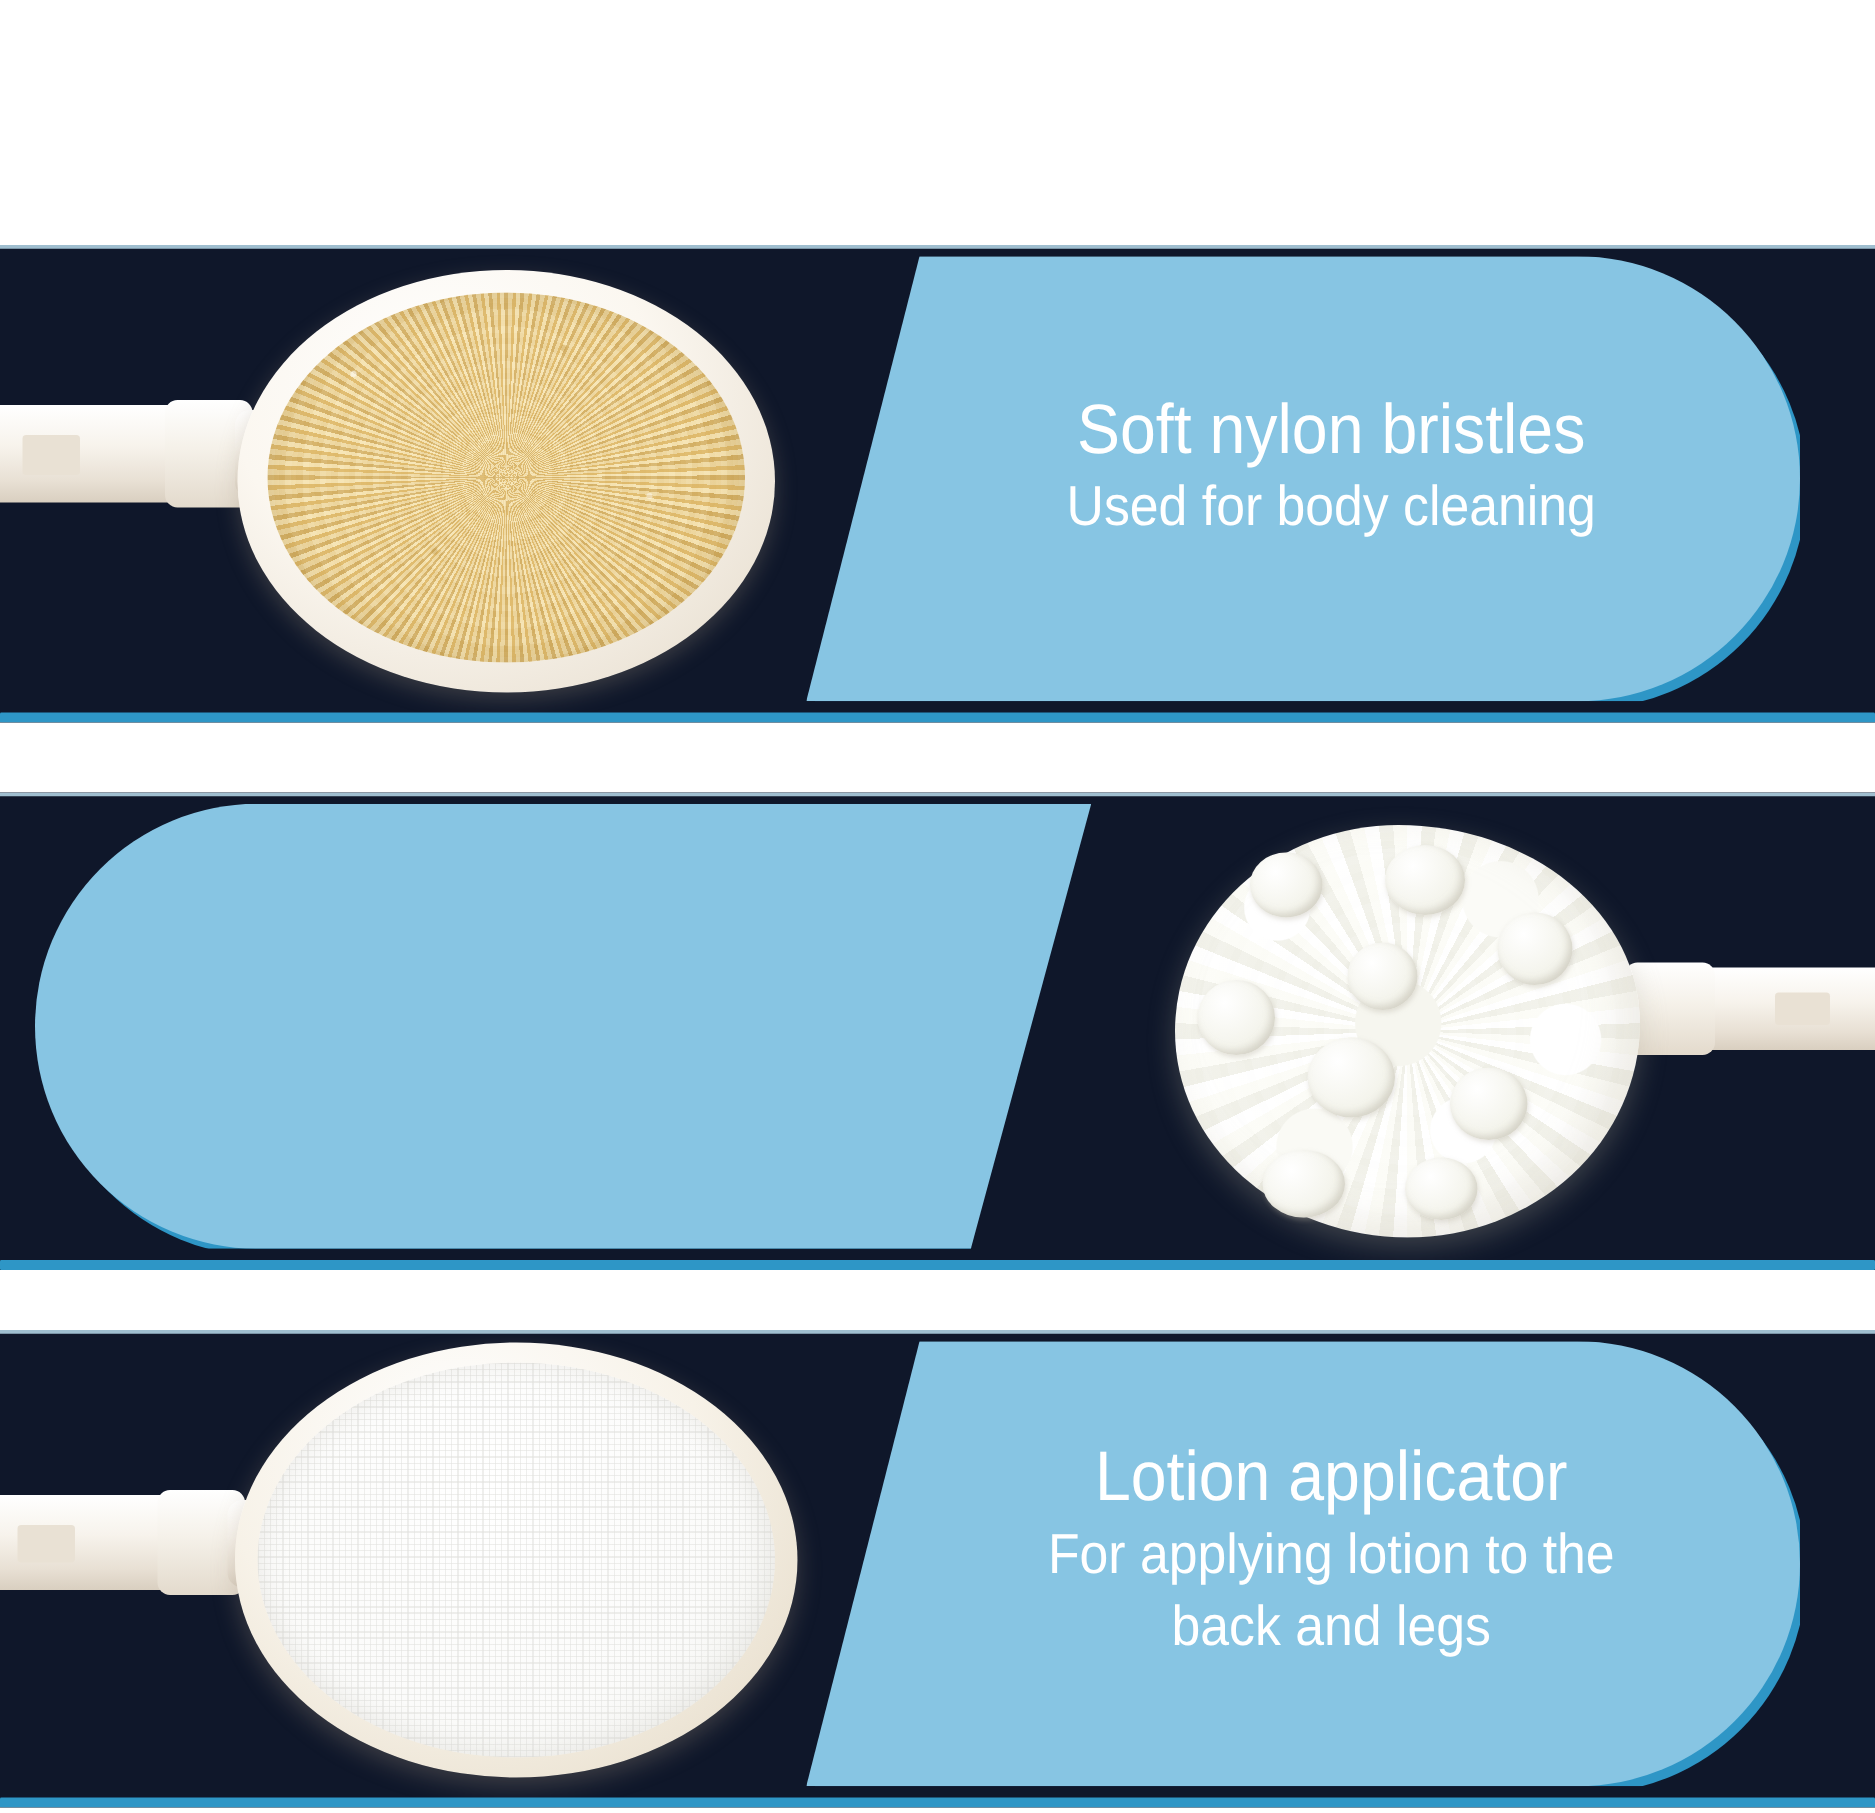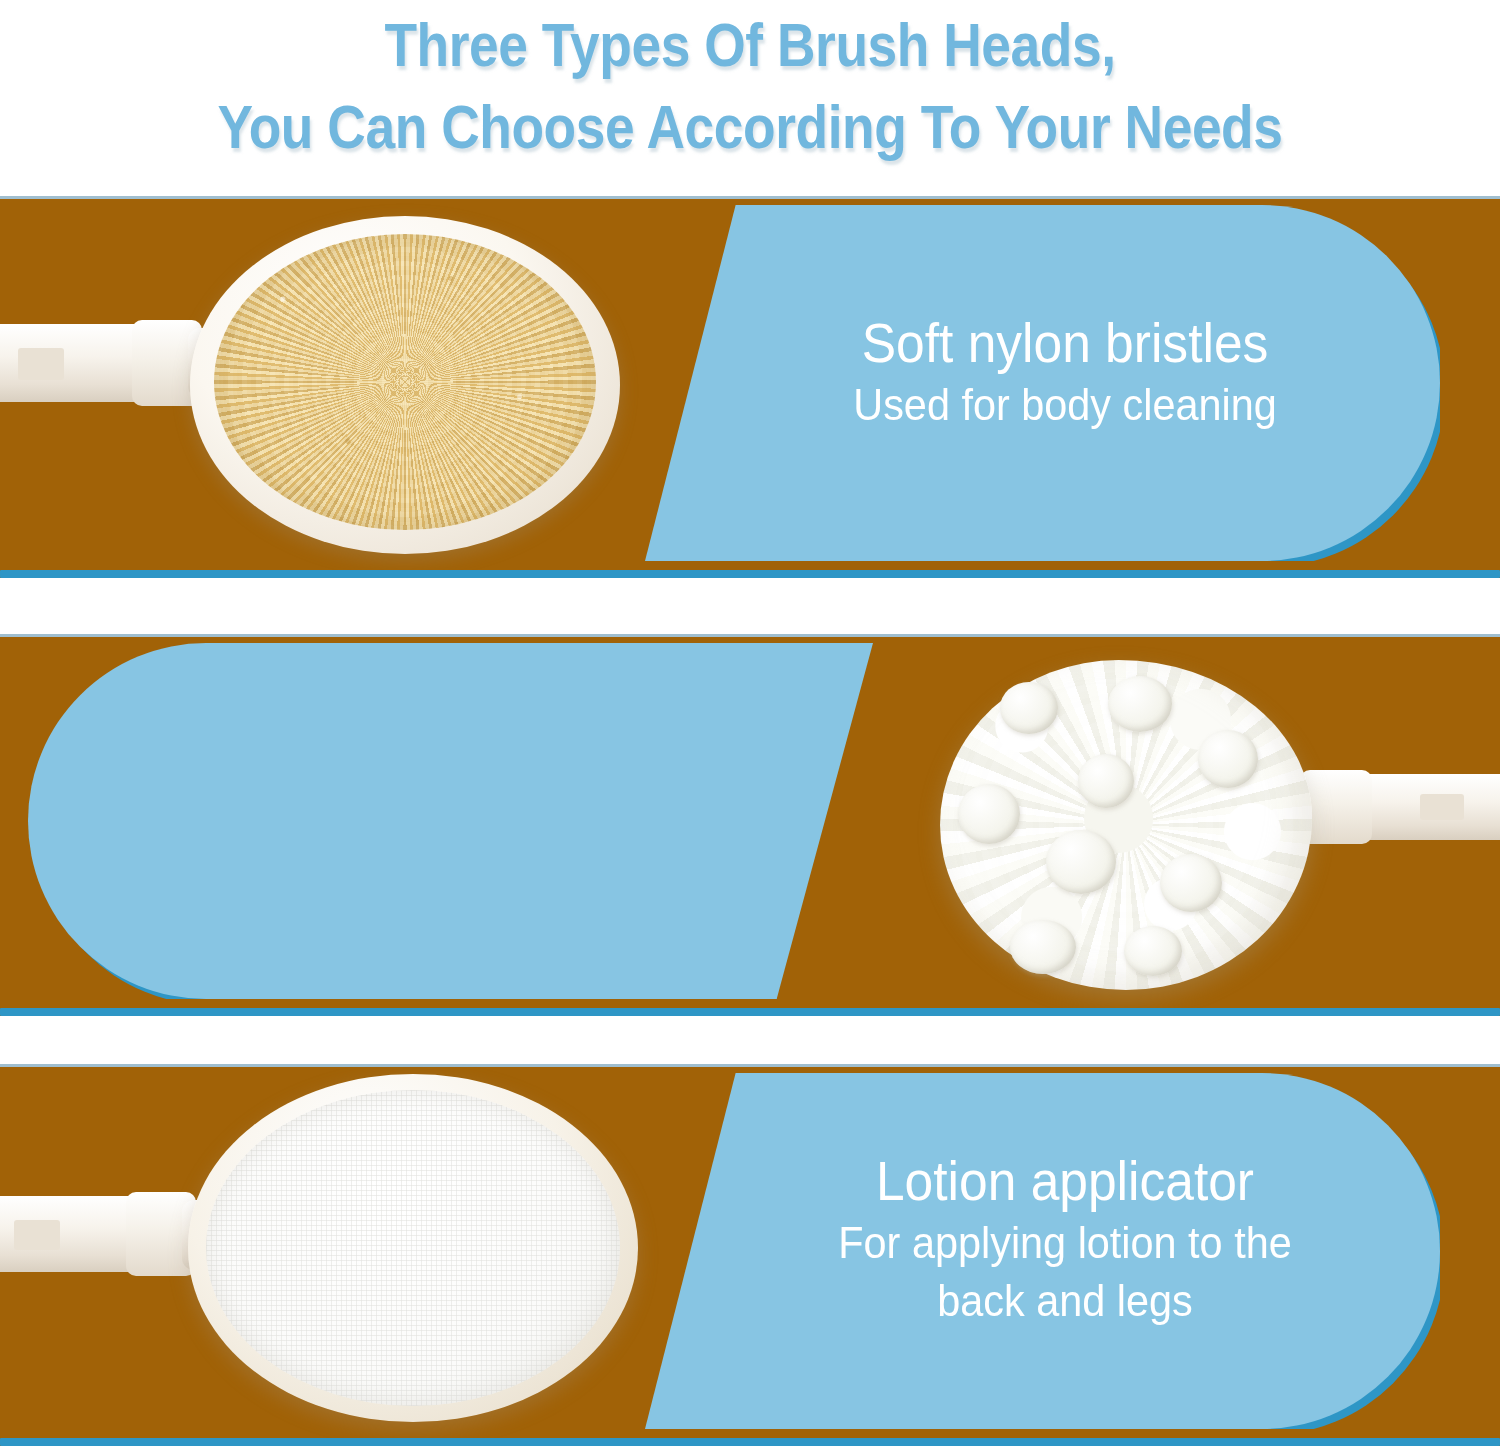--- a/index.html
+++ b/index.html
@@ -41,21 +41,21 @@
     transform-origin: center center;
     white-space: nowrap;
     text-shadow: 2px 4px 3px rgba(190,205,215,0.55);
   }
 
   
   .panel {
     position: absolute;
     left: 0;
     width: 1500px;
-    background: #a16207;
+    background: #0f172a;
     overflow: hidden;
   }
   .panel-topline {
     position: absolute;
     left: 0;
     top: 0;
     width: 1500px;
     height: 3px;
     background: #9FBECF;
   }
@@ -205,24 +205,20 @@
       repeating-linear-gradient(0deg, rgba(222,222,218,0.50) 0 1px, rgba(255,255,255,0) 1px 5px),
       radial-gradient(ellipse at 45% 32%, #ffffff 0%, #fbfbfa 60%, #efefeb 92%, #e7e7e1 100%);
     box-shadow: inset 0 0 24px rgba(190,186,175,0.28);
   }
 </style>
 </head>
 <body>
 
 <div id="page">
 
-  <div id="heading">
-    <span class="head-line">Three Types Of Brush Heads,</span>
-    <span class="head-line">You Can Choose According To Your Needs</span>
-  </div>
 
   <div class="panel" id="panel-1" style="top:196px;height:382px;">
     <div class="panel-topline"></div>
 
     <div class="art">
       <div class="handle-bar" style="left:-20px;  top:128px; width:170px; height:78px;"></div>
       <div class="handle-joint" style="left:132px; top:124px; width:70px;  height:86px;"></div>
       <div class="handle-notch" style="left:18px;  top:152px; width:46px;  height:32px;"></div>
       <div class="handle-bar" style="left:188px; top:132px; width:130px; height:70px;"></div>
       <div class="brush-base" style="left:190px; top:20px;  width:430px; height:338px;"></div>

